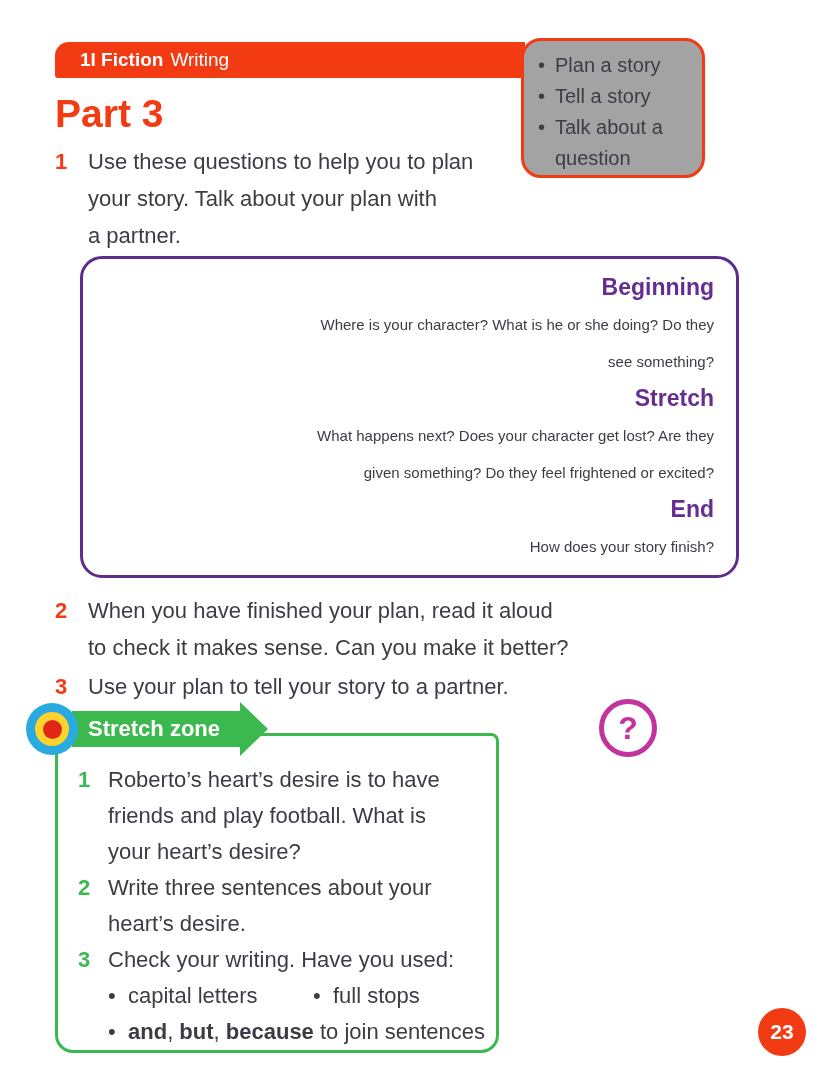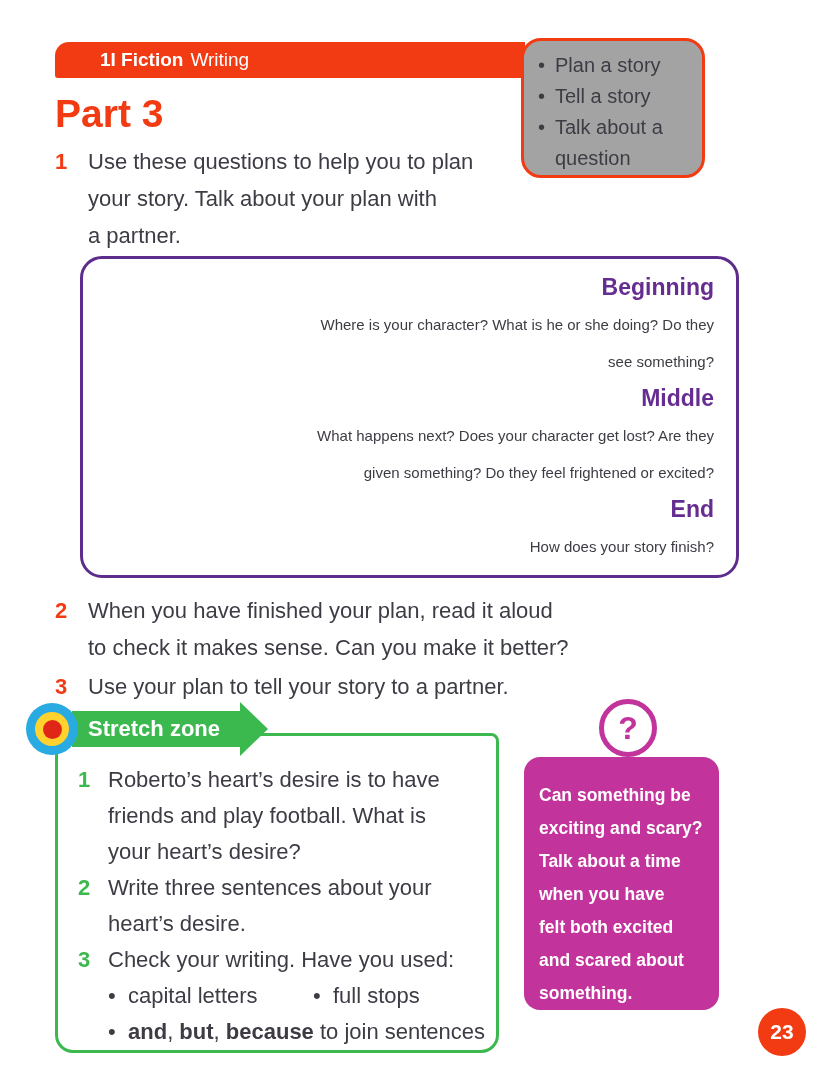--- a/index.html
+++ b/index.html
@@ -8,21 +8,21 @@
     position:relative; width:830px; height:1079px; background:#ffffff;
     font-family:"Liberation Sans", sans-serif; color:#3f3b45; overflow:hidden;
   }
   
   .header-bar {
     position:absolute; left:55px; top:42px; width:470px; height:36px;
     background:#f23a13; border-radius:14px 0 0 3px;
     display:flex; align-items:center; padding-left:25px;
     color:#fff; font-size:19px;
   }
-  .header-bar .unit { font-weight:bold; margin-right:7px;margin-left:20px; }
+  .header-bar .unit { font-weight:bold; margin-right:7px; }
   
   .objectives {
     position:absolute; left:521px; top:38px; width:184px; height:140px;
     background:#a3a3a3; border:3px solid #f23a13; border-radius:20px;
     padding:9px 8px 8px 14px; font-size:20px; line-height:31px; color:#3f3b45;
   }
   .objectives ul { list-style:none; }
   .objectives li { position:relative; padding-left:17px; }
   .objectives li::before { content:"•"; position:absolute; left:0; }
   
@@ -106,21 +106,21 @@
     <span class="num">1</span>
     <span class="txt">Use these questions to help you to plan
 your story. Talk about your plan with
 a partner.</span>
   </div>
 
   <div class="plan-box">
     <div class="plan-h">Beginning</div>
     <div class="plan-p">Where is your character? What is he or she doing? Do they
 see something?</div>
-    <div class="plan-h">Middle</div>
+    <div class="plan-h">Stretch</div>
     <div class="plan-p">What happens next? Does your character get lost? Are they
 given something? Do they feel frightened or excited?</div>
     <div class="plan-h">End</div>
     <div class="plan-p">How does your story finish?</div>
   </div>
 
   <div class="activity" id="act2">
     <span class="num">2</span>
     <span class="txt">When you have finished your plan, read it aloud
 to check it makes sense. Can you make it better?</span>
@@ -158,23 +158,16 @@
     <div class="sz-bullets">
       <span class="sz-bullet col1">capital letters</span>
       <span class="sz-bullet">full stops</span>
     </div>
     <div class="sz-bullets">
       <span class="sz-bullet"><b class="b">and</b><span>, </span><b class="b">but</b><span>, </span><b class="b">because</b><span> to join sentences</span></span>
     </div>
   </div>
 
   <div class="q-circle">?</div>
-  <div class="pink-box">Can something be
-exciting and scary?
-Talk about a time
-when you have
-felt both excited
-and scared about
-something.</div>
 
   <div class="page-num">23</div>
 
 </div>
 
 </body></html>

